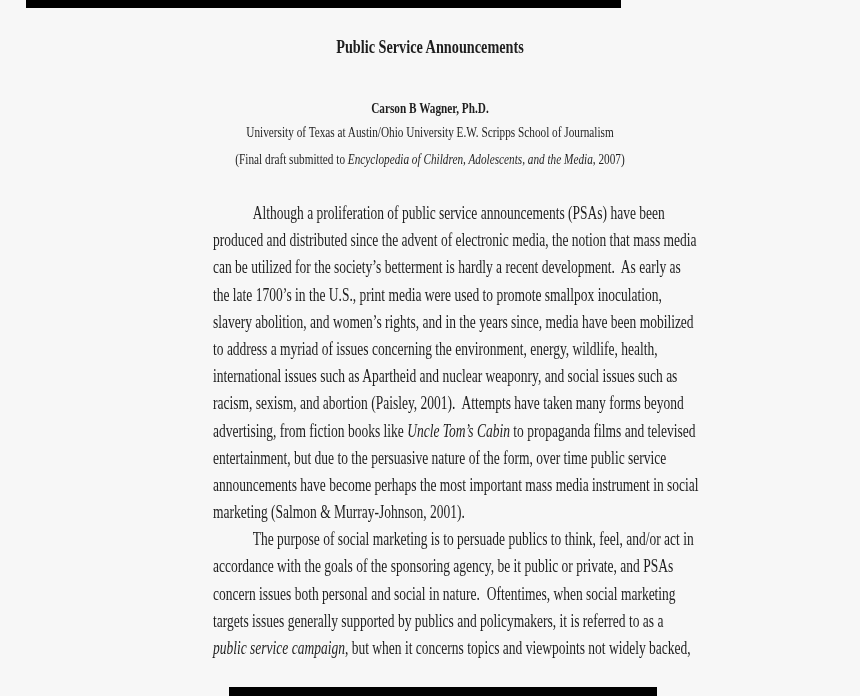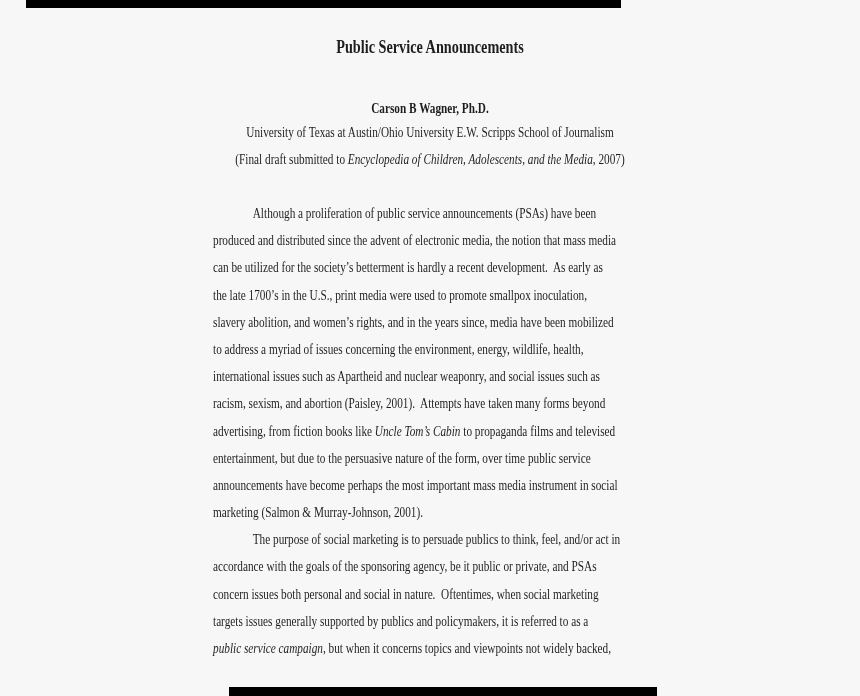--- a/index.html
+++ b/index.html
@@ -64,21 +64,21 @@
   }
   .note {
     top: 151px;
     font-size: 15px;
   }
   
   .body-text {
     position: absolute;
     left: 213px;
     top: 200px;
-    font-size: 15px;
+    font-size: 18px;
   }
   .body-line {
     height: 27.2px;
     line-height: 27.2px;
     white-space: pre;
     transform: scaleX(0.75);
     transform-origin: 0 0;
   }
   .body-line.indent {
     padding-left: 53px;

